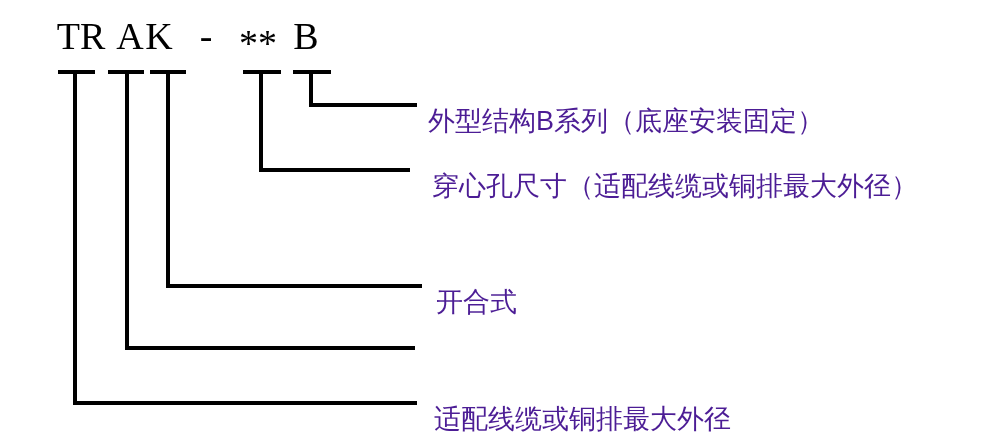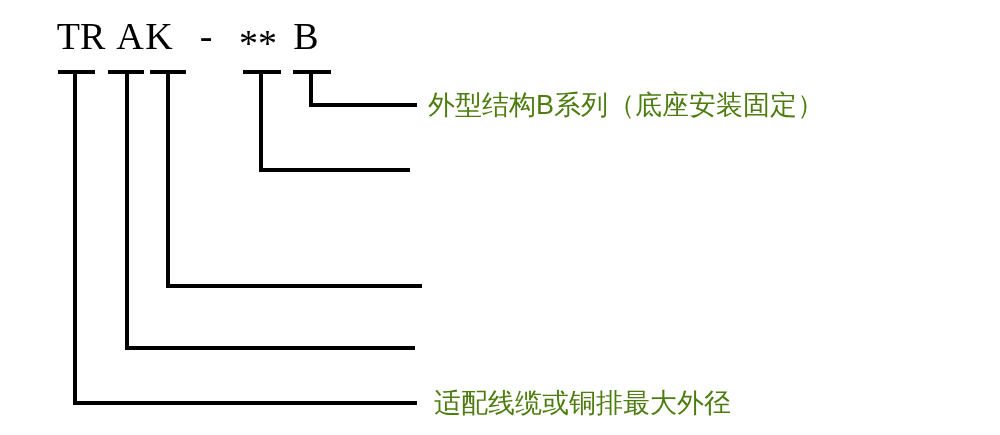--- a/index.html
+++ b/index.html
@@ -58,22 +58,23 @@
   .horz-k  { left: 166px; top: 284px; width: 256px; height: 4px; }
   .horz-a  { left: 125px; top: 346px; width: 290px; height: 4px; }
   .horz-tr { left: 73px;  top: 401px; width: 344px; height: 4px; }
 
   
   .lbl {
     position: absolute;
     font-size: 27px;
     line-height: 29px;
     white-space: nowrap;
-    color: #4d7c0f;
+    color: #4c1d95;
     letter-spacing: 0px;
+    margin-top: 16px;
   }
   .lbl-b  { left: 428px; top: 91px;  }
   .lbl-st { left: 432px; top: 156px; }
   .lbl-k  { left: 436px; top: 272px; }
   .lbl-a  { left: 432px; top: 334px; }
   .lbl-tr { left: 434px; top: 389px; }
 </style>
 </head>
 <body>
 
@@ -87,24 +88,26 @@
   <span class="code-part cp-b">B</span>
 
   <div class="line bar-b"></div>
   <div class="line vert-b"></div>
   <div class="line horz-b"></div>
   <div class="lbl lbl-b">外型结构B系列（底座安装固定）</div>
 
   <div class="line bar-st"></div>
   <div class="line vert-st"></div>
   <div class="line horz-st"></div>
+  <div class="lbl lbl-st">穿心孔尺寸（适配线缆或铜排最大外径）</div>
 
   <div class="line bar-k"></div>
   <div class="line vert-k"></div>
   <div class="line horz-k"></div>
+  <div class="lbl lbl-k">开合式</div>
 
   <div class="line bar-a"></div>
   <div class="line vert-a"></div>
   <div class="line horz-a"></div>
 
   <div class="line bar-tr"></div>
   <div class="line vert-tr"></div>
   <div class="line horz-tr"></div>
   <div class="lbl lbl-tr">适配线缆或铜排最大外径</div>
 

